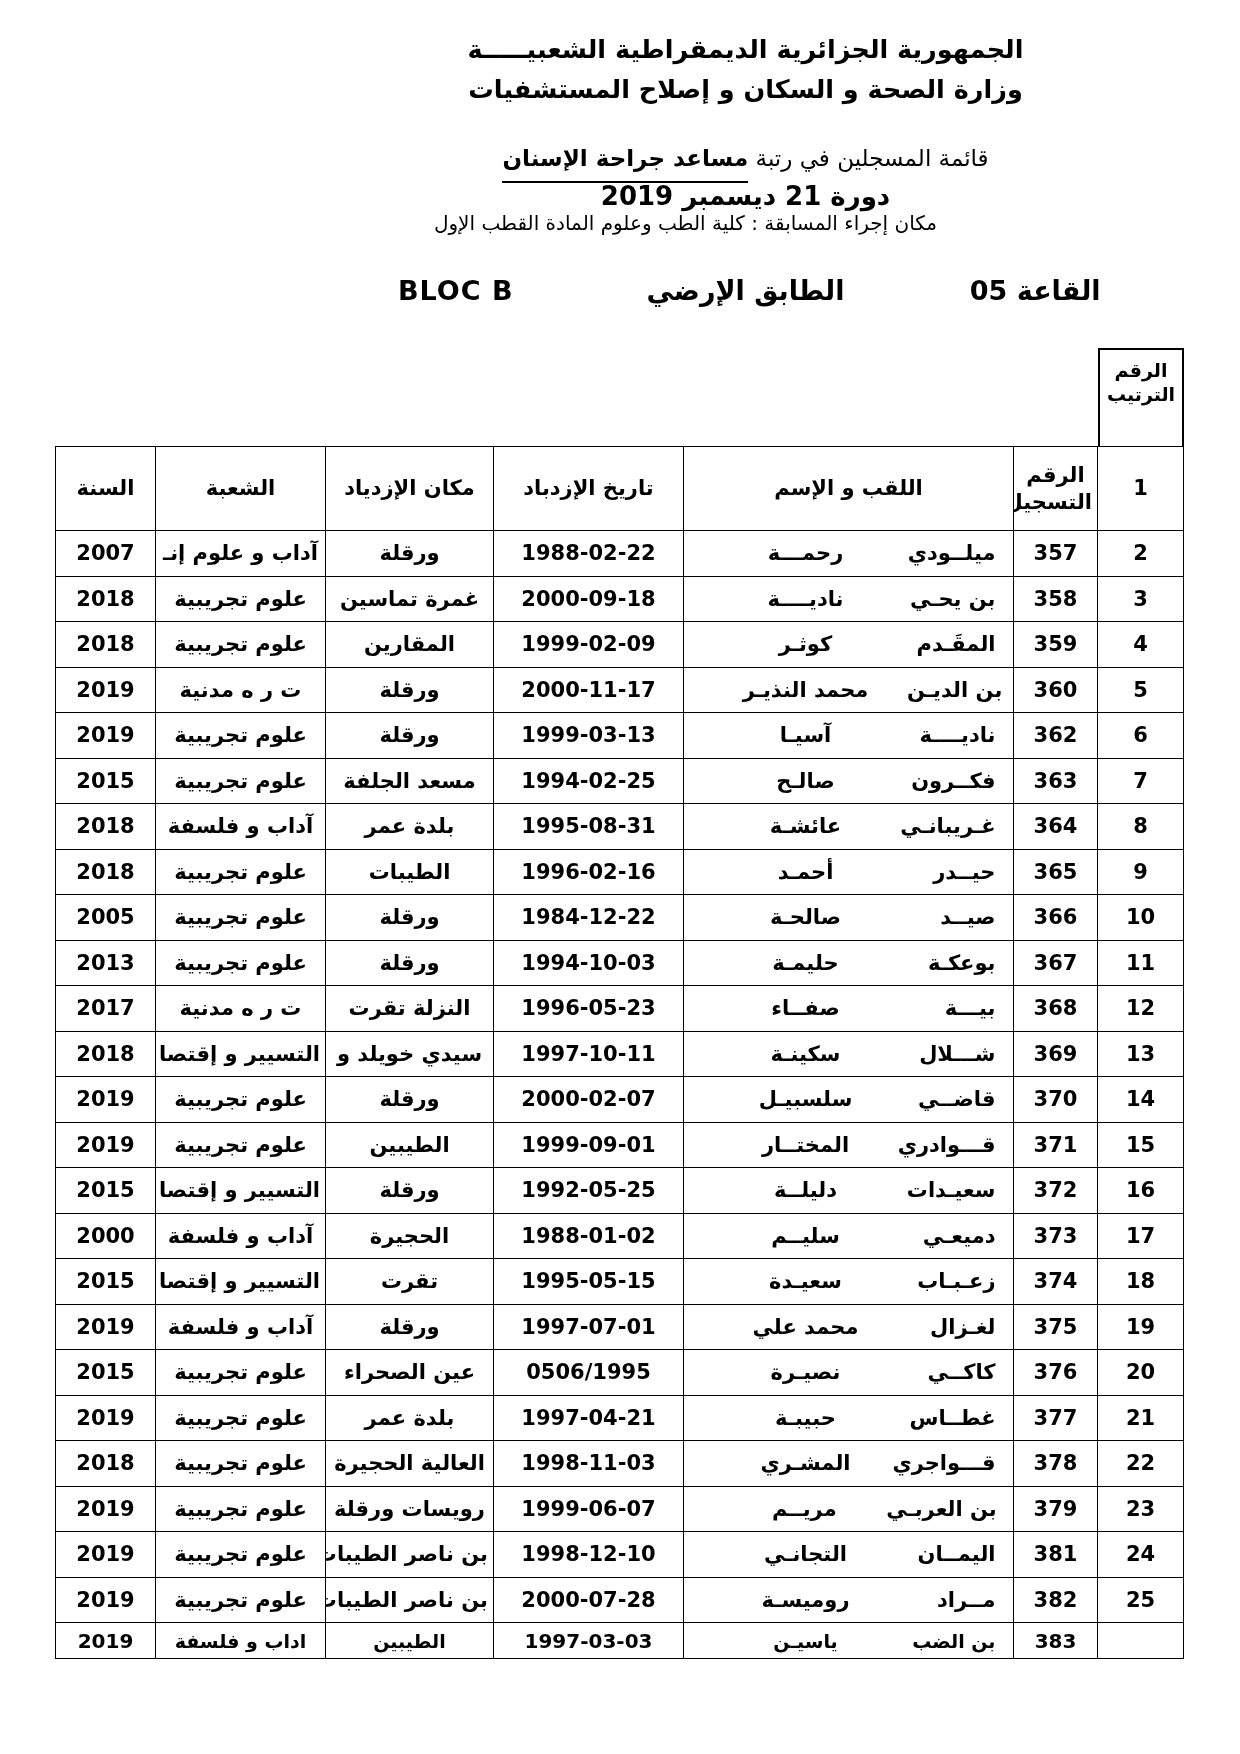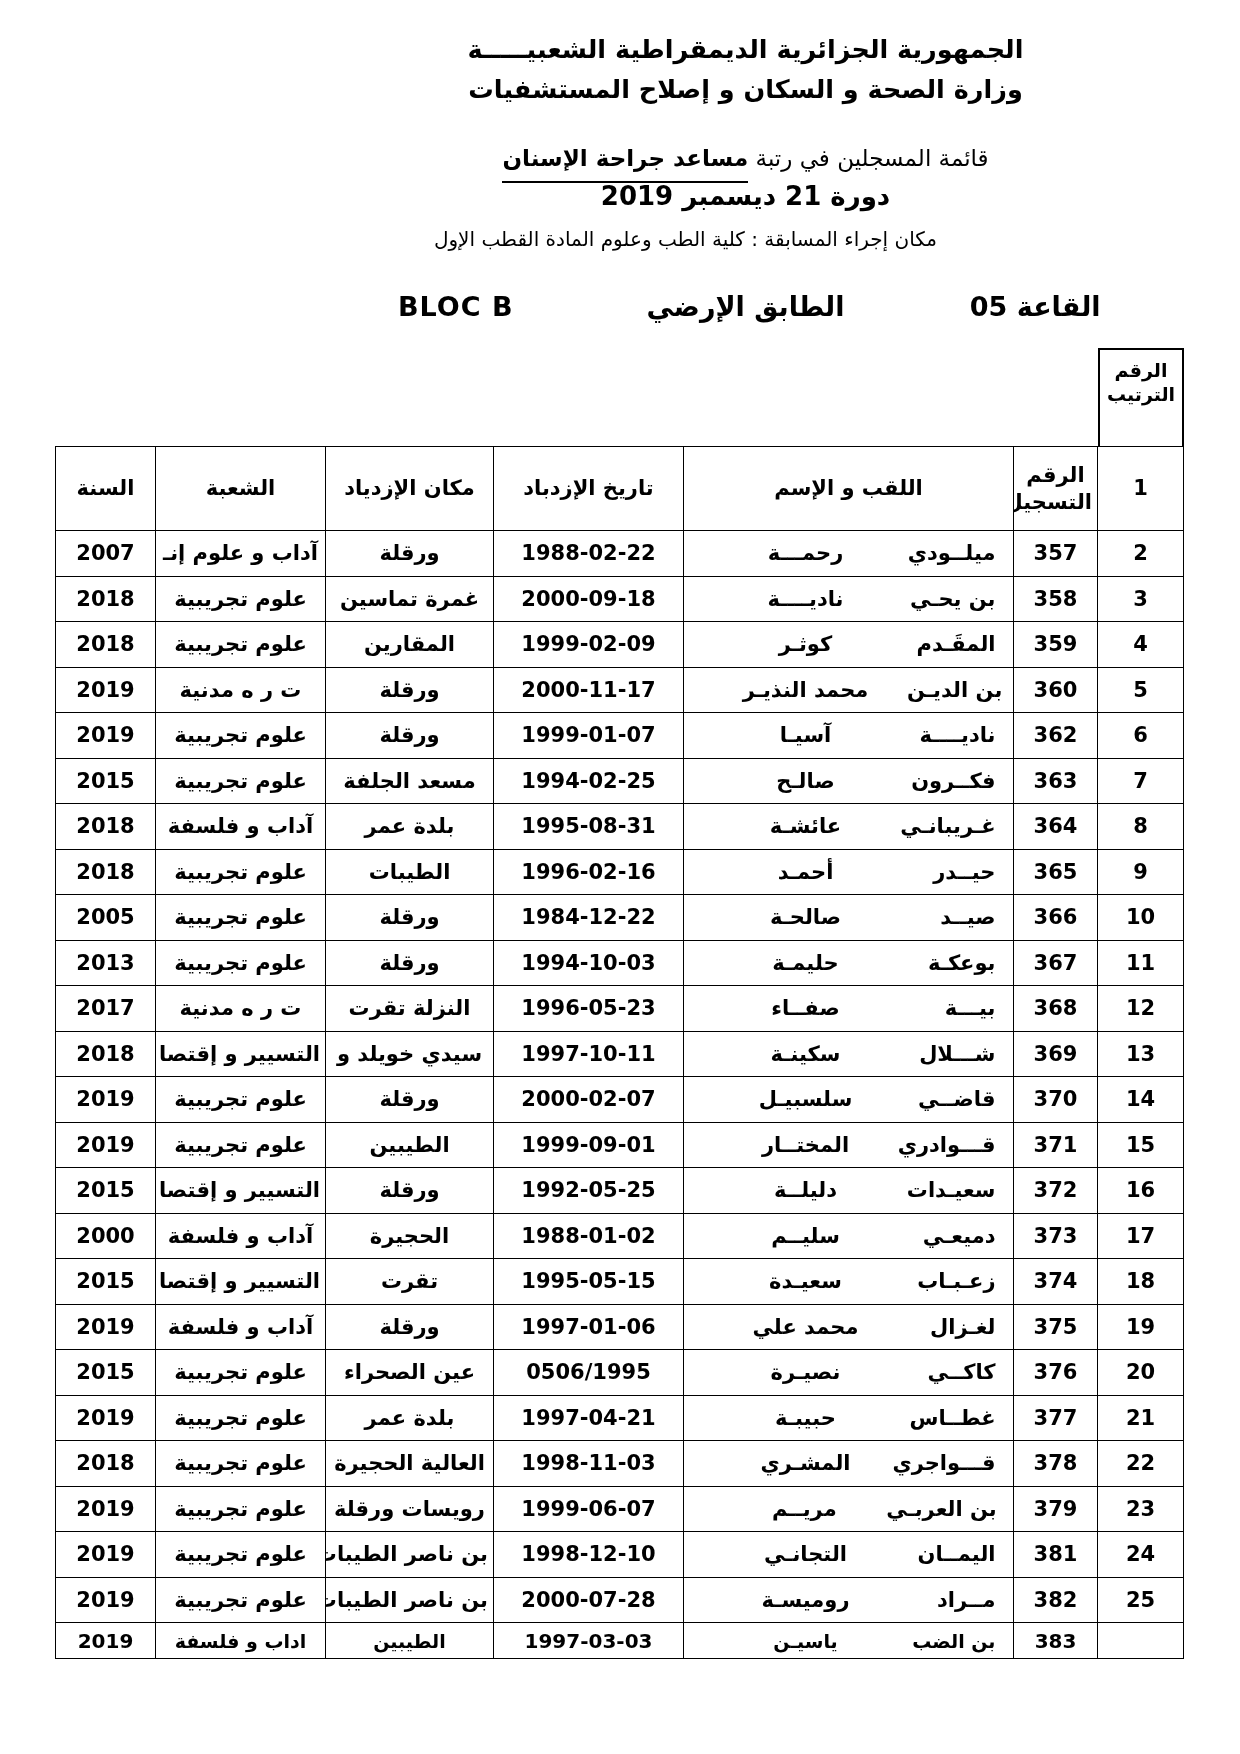--- a/index.html
+++ b/index.html
@@ -60,21 +60,20 @@
     font-size: 26px;
     font-weight: bold;
     margin-top: 10px;
     direction: rtl;
   }
 
   .place-line {
     direction: rtl;
     text-align: center;
     font-size: 20px;
-    margin-top: 16px;
     padding-right: 120px;
   }
 
   
   .room-row {
     display: flex;
     flex-direction: row;
     align-items: baseline;
     margin-top: 40px;
     padding: 0 60px 0 60px;
@@ -315,21 +314,21 @@
             <td class="c-name-cell"><span class="surname">بن الديـن</span><span class="given">محمد النذيـر</span></td>
             <td class="c-dob-cell">2000-11-17</td>
             <td class="c-place-cell">ورقلة</td>
             <td class="c-branch-cell">ت ر ه مدنية</td>
             <td class="c-year-cell">2019</td>
           </tr>
           <tr>
             <td class="c-order-cell">6</td>
             <td class="c-reg-cell">362</td>
             <td class="c-name-cell"><span class="surname">ناديــــة</span><span class="given">آسيـا</span></td>
-            <td class="c-dob-cell">1999-01-07</td>
+            <td class="c-dob-cell">1999-03-13</td>
             <td class="c-place-cell">ورقلة</td>
             <td class="c-branch-cell">علوم تجريبية</td>
             <td class="c-year-cell">2019</td>
           </tr>
           <tr>
             <td class="c-order-cell">7</td>
             <td class="c-reg-cell">363</td>
             <td class="c-name-cell"><span class="surname">فكــرون</span><span class="given">صالـح</span></td>
             <td class="c-dob-cell">1994-02-25</td>
             <td class="c-place-cell">مسعد الجلفة</td>
@@ -432,21 +431,21 @@
             <td class="c-name-cell"><span class="surname">زعـبـاب</span><span class="given">سعيـدة</span></td>
             <td class="c-dob-cell">1995-05-15</td>
             <td class="c-place-cell">تقرت</td>
             <td class="c-branch-cell">التسيير و إقتصا</td>
             <td class="c-year-cell">2015</td>
           </tr>
           <tr>
             <td class="c-order-cell">19</td>
             <td class="c-reg-cell">375</td>
             <td class="c-name-cell"><span class="surname">لغـزال</span><span class="given">محمد علي</span></td>
-            <td class="c-dob-cell">1997-01-06</td>
+            <td class="c-dob-cell">1997-07-01</td>
             <td class="c-place-cell">ورقلة</td>
             <td class="c-branch-cell">آداب و فلسفة</td>
             <td class="c-year-cell">2019</td>
           </tr>
           <tr>
             <td class="c-order-cell">20</td>
             <td class="c-reg-cell">376</td>
             <td class="c-name-cell"><span class="surname">كاكــي</span><span class="given">نصيـرة</span></td>
             <td class="c-dob-cell">0506/1995</td>
             <td class="c-place-cell">عين الصحراء</td>

